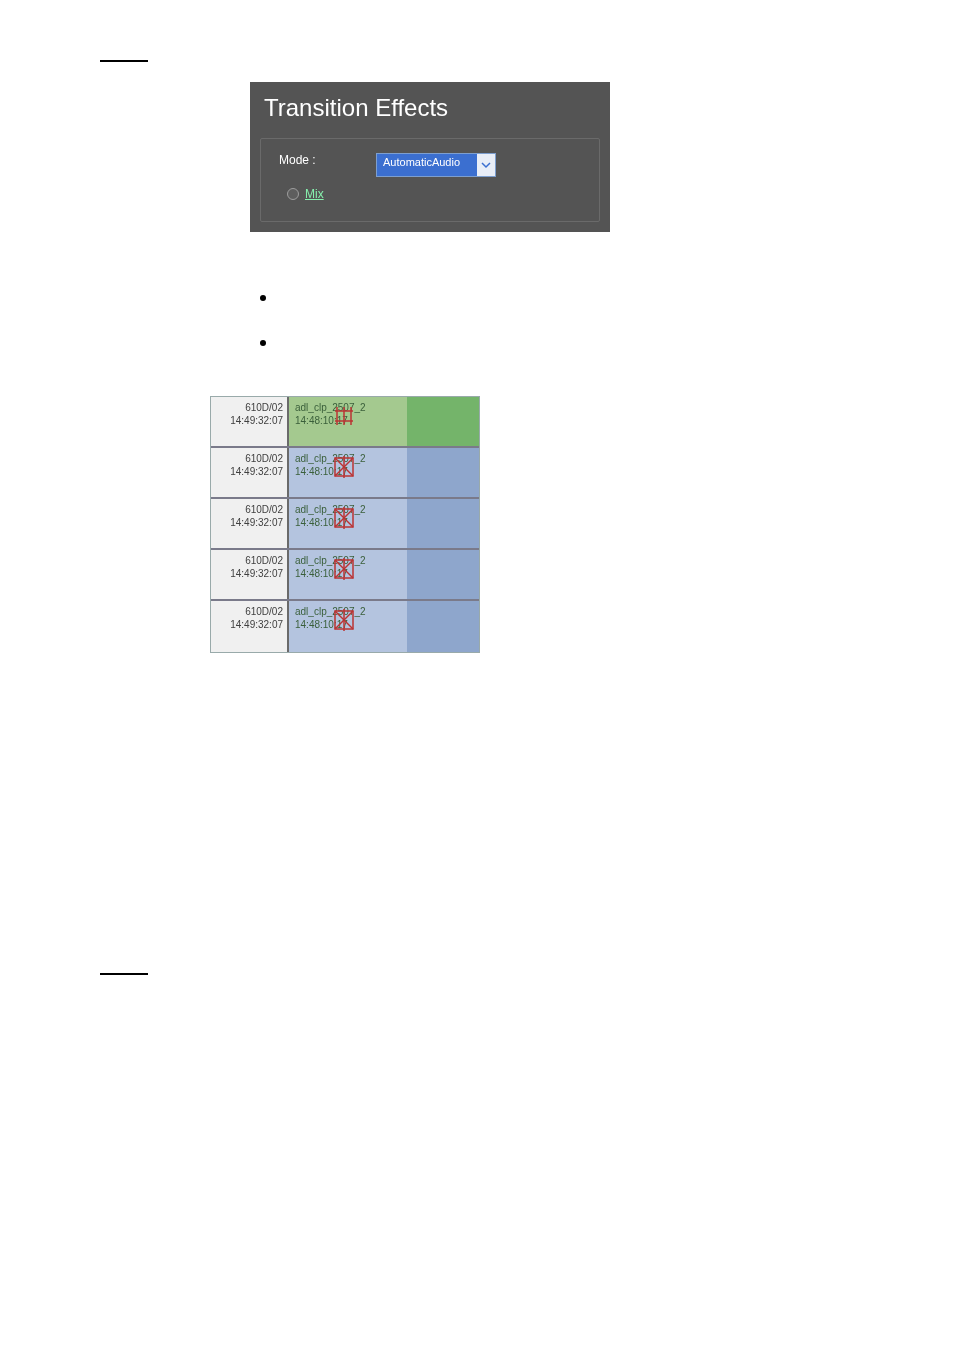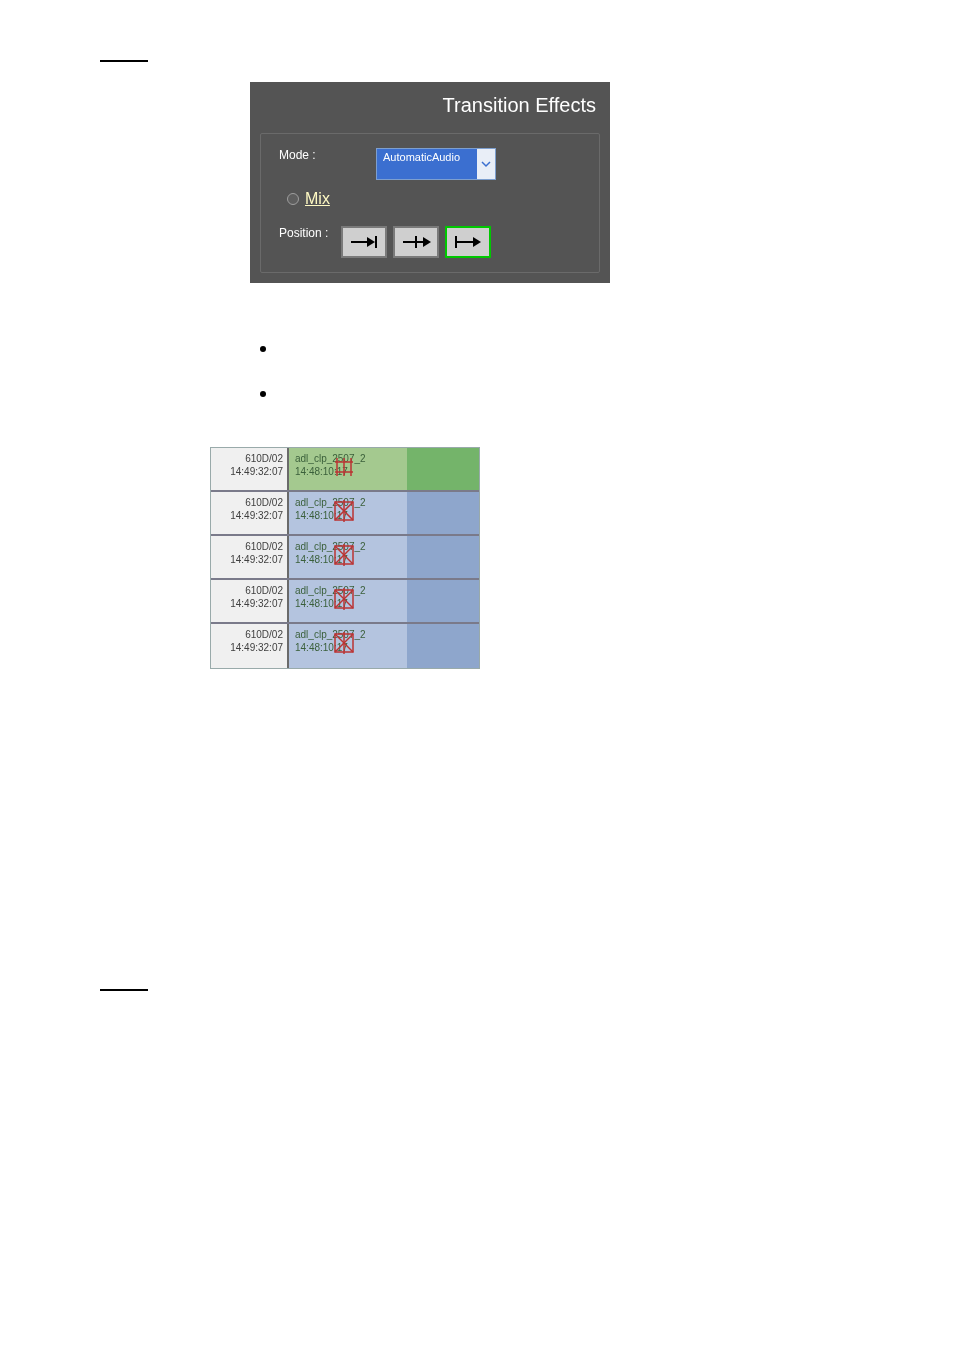--- a/index.html
+++ b/index.html
@@ -22,24 +22,23 @@
   .fx-panel {
     background: #545454;
     width: 360px;
     margin: 0 0 30px 150px;
     padding: 0 0 10px 0;
     color: #fff;
     font-family: Arial, sans-serif;
     font-size: 12px;
   }
   .fx-title {
-    font-size: 20px;
+    font-size: 24px;
     font-weight: normal;
     padding: 12px 14px 16px 14px;
-    text-align: right;
   }
   .fx-body {
     margin: 0 10px 0 10px;
     border: 1px solid #6a6a6a;
     border-radius: 2px;
     padding: 14px 12px 14px 18px;
   }
   .fx-row {
     display: flex;
     align-items: flex-start;
@@ -47,21 +46,21 @@
     gap: 2px;
   }
   .fx-label {
     width: 95px;
     color: #fff;
     font-size: 12px;
   }
   .fx-combo {
     display:flex;
     border: 1px solid #7d9fcf;
-    height: 32px;
+    height: 24px;
     background:#fff;
     font-size:11px;
   }
   .fx-combo .val {
     background:#3b6fd0;
     color:#fff;
     padding: 2px 6px;
     width: 100px;
   }
   .fx-combo .val.empty { background:#d6d6d6; width:100px; }
@@ -69,21 +68,21 @@
     width:18px;
     background:#e9eef7;
     display:flex; align-items:center; justify-content:center;
   }
   .fx-combo .arrow svg { width:10px;height:10px; }
   .fx-combo.disabled .arrow { background:#d0d0d0; }
   .fx-radio {
     width:12px;height:12px;border:1px solid #9e9e9e;border-radius:50%;
     background:#5e5e5e;display:inline-block;margin-right:6px;vertical-align:middle;
   }
-  .fx-radio-label { color:#fef9c3; font-size:16px; display:flex;align-items:center;text-decoration:underline; }
+  .fx-radio-label { color:#86efac; font-size:12px; display:flex;align-items:center;text-decoration:underline; }
   .fx-numbox {
     display:flex; height:20px; border:1px solid #7d9fcf;
   }
   .fx-numbox .val { background:#fff; color:#000; width:50px; padding:2px 4px; font-size:11px;}
   .fx-numbox .spin { width:16px; background:#e9eef7; display:flex;flex-direction:column; }
   .fx-numbox .spin .up,.fx-numbox .spin .dn {flex:1;display:flex;align-items:center;justify-content:center;}
   .fx-numbox .spin svg{width:8px;height:4px;}
   .pos-btns { display:flex; gap:6px; }
   .pos-btn {
     width:46px;height:32px;border:2px solid #7a7a7a;background:#cfcfcf;
@@ -99,21 +98,21 @@
 
   
   .clips {
     width: 270px;
     margin: 50px 0 0 110px;
     border: 1px solid #9aa;
     font-size: 11px;
   }
   .clip-row {
     display:flex;
-    height:44px;
+    height:51px;
     border-bottom:2px solid #7a7a8a;
   }
   .clip-row:last-child { border-bottom:none; }
   .clip-left {
     width:78px;
     background:#f0f0f0;
     color:#404040;
     padding:4px 4px 4px 4px;
     text-align:right;
     border-right:2px solid #6a6a6a;
@@ -171,46 +170,20 @@
 
     <div class="fx-row" style="margin-left:8px;margin-bottom:6px">
       <div class="fx-radio-label">
         <span class="fx-radio"></span>
         <span>Mix</span>
       </div>
     </div>
 
 
 
-    <div class="fx-row" style="margin-top:18px;margin-bottom:0">
-      <div class="fx-label" style="width:60px">Position :</div>
-      <div class="pos-btns">
-        <div class="pos-btn">
-          <svg viewBox="0 0 30 16">
-              <line x1="2" y1="8" x2="22" y2="8" stroke="#000" stroke-width="2"></line>
-              <path d="M18 3 L26 8 L18 13 Z" fill="#000"></path>
-              <line x1="27" y1="2" x2="27" y2="14" stroke="#000" stroke-width="2"></line>
-            </svg>
-        </div>
-        <div class="pos-btn">
-          <svg viewBox="0 0 30 16">
-              <line x1="2" y1="8" x2="28" y2="8" stroke="#000" stroke-width="2"></line>
-              <line x1="15" y1="2" x2="15" y2="14" stroke="#000" stroke-width="2"></line>
-              <path d="M22 3 L30 8 L22 13 Z" fill="#000"></path>
-            </svg>
-        </div>
-        <div class="pos-btn selected">
-          <svg viewBox="0 0 30 16">
-              <line x1="3" y1="2" x2="3" y2="14" stroke="#000" stroke-width="2"></line>
-              <line x1="3" y1="8" x2="24" y2="8" stroke="#000" stroke-width="2"></line>
-              <path d="M20 3 L28 8 L20 13 Z" fill="#000"></path>
-            </svg>
-        </div>
-      </div>
-    </div>
 
   </div>
 </div>
 
 <div class="bullets">
   <div class="b">
       <div class="dot"></div>
     </div>
   <div class="b">
       <div class="dot"></div>

